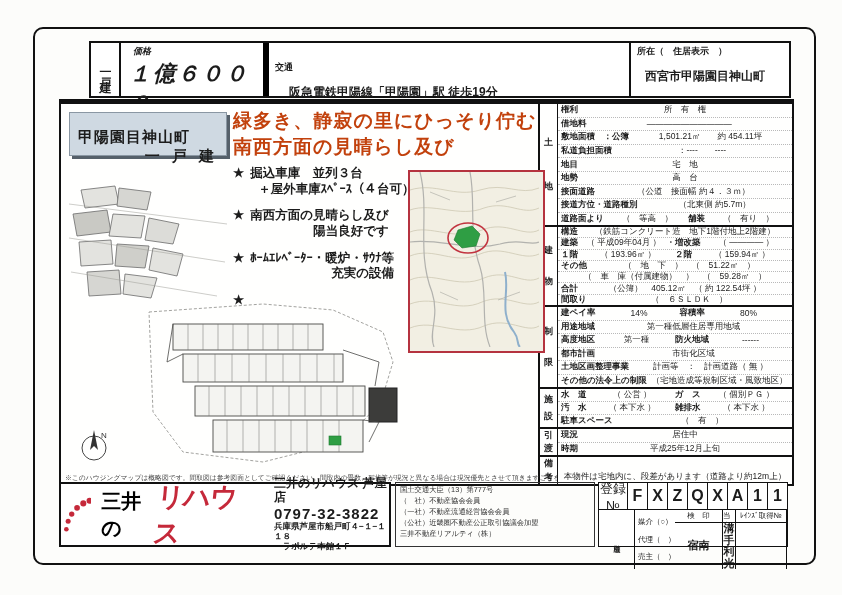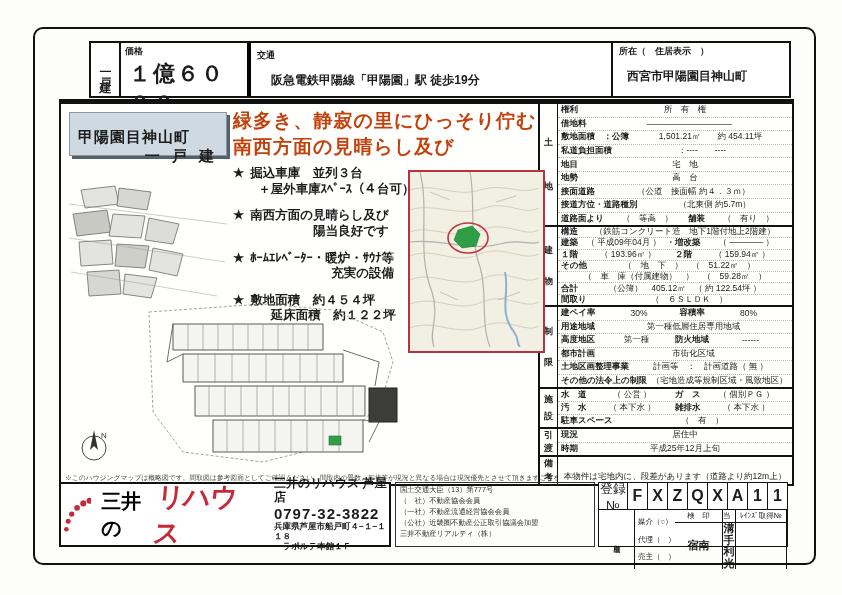--- a/index.html
+++ b/index.html
@@ -6,25 +6,25 @@
   .page{position:relative;width:842px;height:595px;background:#fcfcfa;overflow:hidden;
         font-family:"Liberation Sans",sans-serif;color:#1c1c1c;}
   .frame{position:absolute;left:33px;top:27px;width:779px;height:534px;
          border:2px solid #111;border-radius:10px;background:#fdfdfb;}
 
   
   .hdr{position:absolute;left:54px;top:12px;width:698px;height:53px;display:flex;
        border:2px solid #111;background:#fff;}
   .hdr-type{width:28px;border-right:2px solid #111;display:flex;align-items:center;justify-content:center;
             writing-mode:vertical-rl;text-orientation:upright;font-weight:bold;font-size:12px;letter-spacing:3px;}
-  .hdr-price{width:118px;border-right:4px solid #000000;position:relative;padding:2px 4px;}
+  .hdr-price{width:118px;border-right:6px solid #000000;position:relative;padding:2px 12px;font-style:italic;}
   .hdr-cell-label{font-size:9px;font-weight:bold;}
   .price-val{position:absolute;left:8px;top:16px;font-size:22px;font-weight:bold;letter-spacing:2px;}
   .price-unit{font-size:10px;font-weight:bold;margin-left:3px;}
-  .hdr-transport{width:348px;border-right:2px solid #111;padding:6px 6px;}
+  .hdr-transport{width:348px;border-right:2px solid #111;padding:18px 6px;}
   .hdr-transport .v{margin:10px 0 0 14px;font-size:12px;font-weight:bold;}
   .hdr-location{flex:1;padding:2px 6px;}
   .hdr-location .v{margin:10px 0 0 8px;font-size:12px;font-weight:bold;}
 
   
   .main{position:absolute;left:24px;top:70px;width:731px;height:380px;
         border:2px solid #111;border-top:5px solid #111;display:flex;background:#fffffe;}
   .left-area{flex:1;position:relative;}
   .title-box{position:absolute;left:8px;top:8px;width:158px;height:44px;background:#cfd9e2;
              border:1px solid #8a97a3;box-shadow:3px 3px 0 #55606a;padding:15px 8px;box-sizing:border-box;}
@@ -140,24 +140,20 @@
             </div>
             <div class="bullet">
               <span class="star">★</span>
               <div class="">
                 <div class="t1">ﾎｰﾑｴﾚﾍﾞｰﾀｰ・暖炉・ｻｳﾅ等</div>
                 <div class="t2">　　　　充実の設備</div>
               </div>
             </div>
             <div class="bullet">
               <span class="star">★</span>
-              <div class="">
-                <div class="t1">敷地面積　約４５４坪</div>
-                <div class="t2">　延床面積　約１２２坪</div>
-              </div>
             </div>
           </div>
 
         <svg class="small-plan" width="162" height="122" viewBox="0 0 162 122">
           <g stroke="#6b6b6b" stroke-width="0.8" fill="#e3e3df">
             <polygon points="14,6 48,2 52,20 18,24"></polygon>
             <polygon points="52,4 84,8 80,26 50,22" fill="#d6d6d2"></polygon>
             <polygon points="6,30 40,26 44,48 10,52" fill="#c9c9c4"></polygon>
             <polygon points="46,30 78,32 74,54 42,52"></polygon>
             <polygon points="82,34 112,40 106,60 78,56" fill="#dcdcd8"></polygon>
@@ -321,21 +317,21 @@
             </div>
           </div>
           <div class="tgroup g2">
             <div class="tgroup-label">
               <span>制</span>
               <span>限</span>
             </div>
             <div class="tgroup-rows">
               <div class="trow">
                 <span class="tlabel">建ペイ率</span>
-                <span class="tvalue">30%</span>
+                <span class="tvalue">14%</span>
                 <span class="tlabel">容積率</span>
                 <span class="tvalue">80%</span>
               </div>
               <div class="trow">
                 <span class="tlabel">用途地域</span>
                 <span class="tvalue">第一種低層住居専用地域</span>
               </div>
               <div class="trow">
                 <span class="tlabel">高度地区</span>
                 <span class="tvalue">第一種</span>

